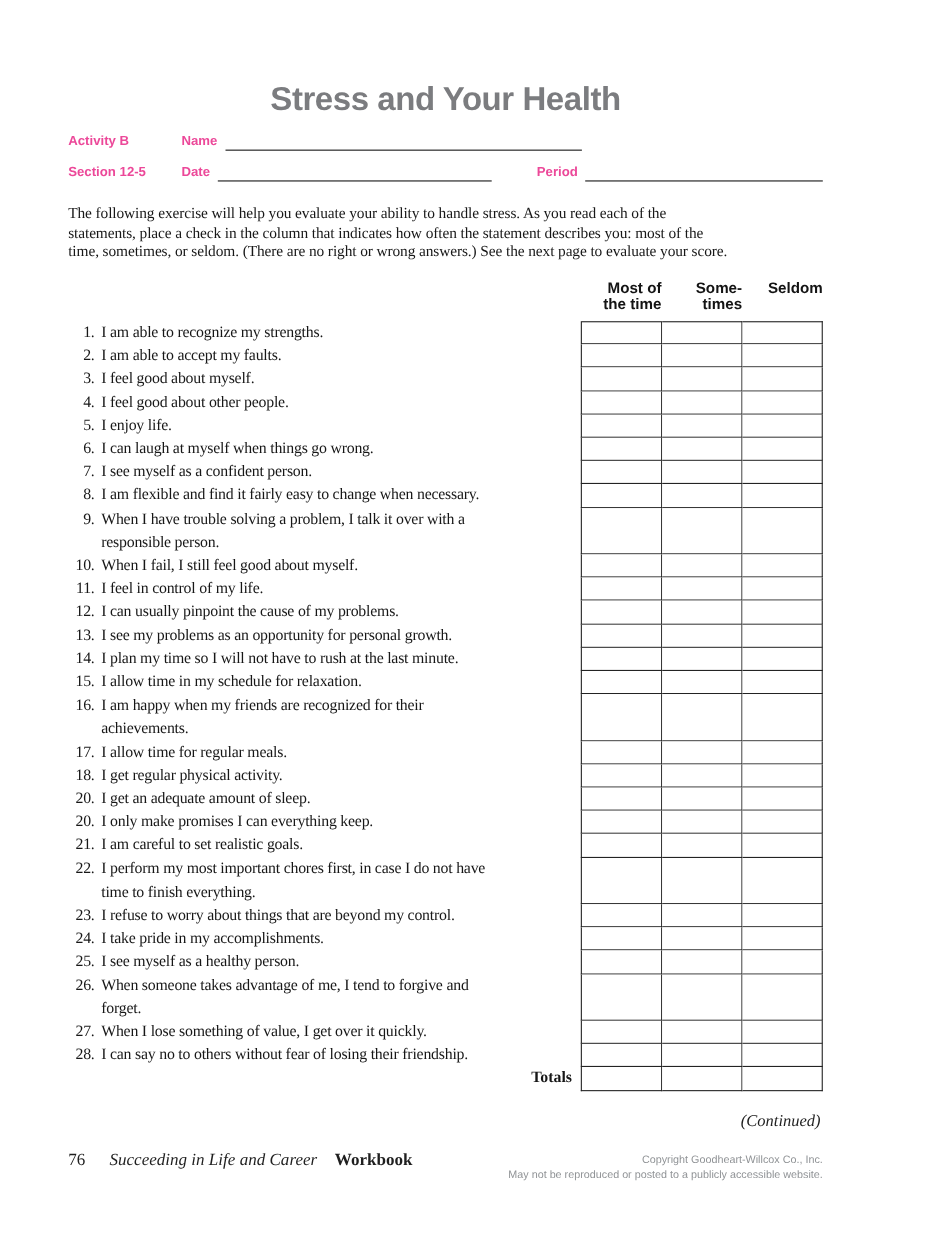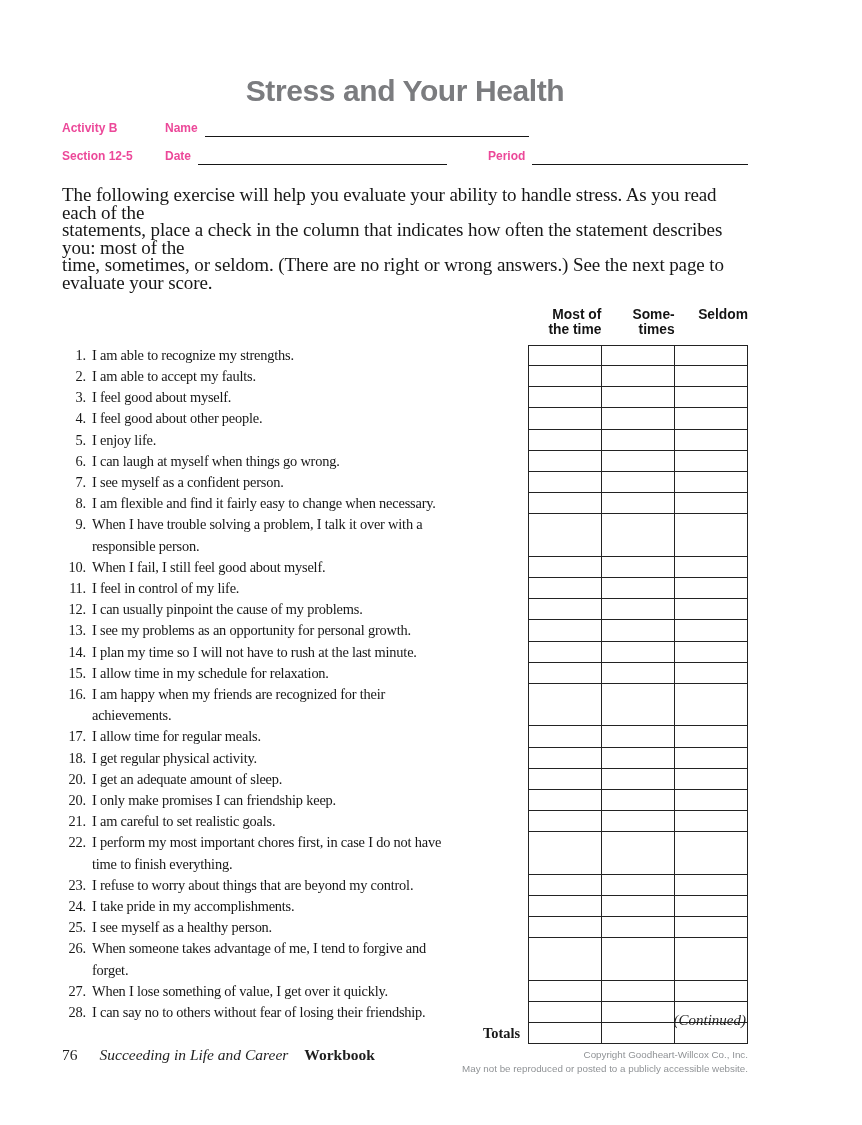--- a/index.html
+++ b/index.html
@@ -42,21 +42,21 @@
     margin-bottom:1px;
   }
   .line-name { width:324px; }
   .line-date { width:249px; }
   .lbl-period { margin-left:41px; }
   .line-period { flex:1; }
 
   
   .intro {
     margin-top:15px;
-    font-size:19px;
+    font-size:14px;
     line-height:17.6px;
     letter-spacing:-0.1px;
     white-space:pre-line;
     color:#171717;
   }
 
   
   .col-headers { display:flex; margin-top:15px; }
   .col-headers .spacer { flex:1; }
   .col-headers-right { width:220px; display:flex; }
@@ -357,21 +357,21 @@
     </div>
     <div class="cells">
       <div class="cell"></div>
       <div class="cell"></div>
       <div class="cell"></div>
     </div>
   </div>
         <div class="grid-row">
     <div class="stmt">
       <span class="num">20.</span>
-      <span class="txt">I only make promises I can friendship keep.</span>
+      <span class="txt">I only make promises I can everything keep.</span>
     </div>
     <div class="cells">
       <div class="cell"></div>
       <div class="cell"></div>
       <div class="cell"></div>
     </div>
   </div>
         <div class="grid-row">
     <div class="stmt">
       <span class="num">21.</span>

